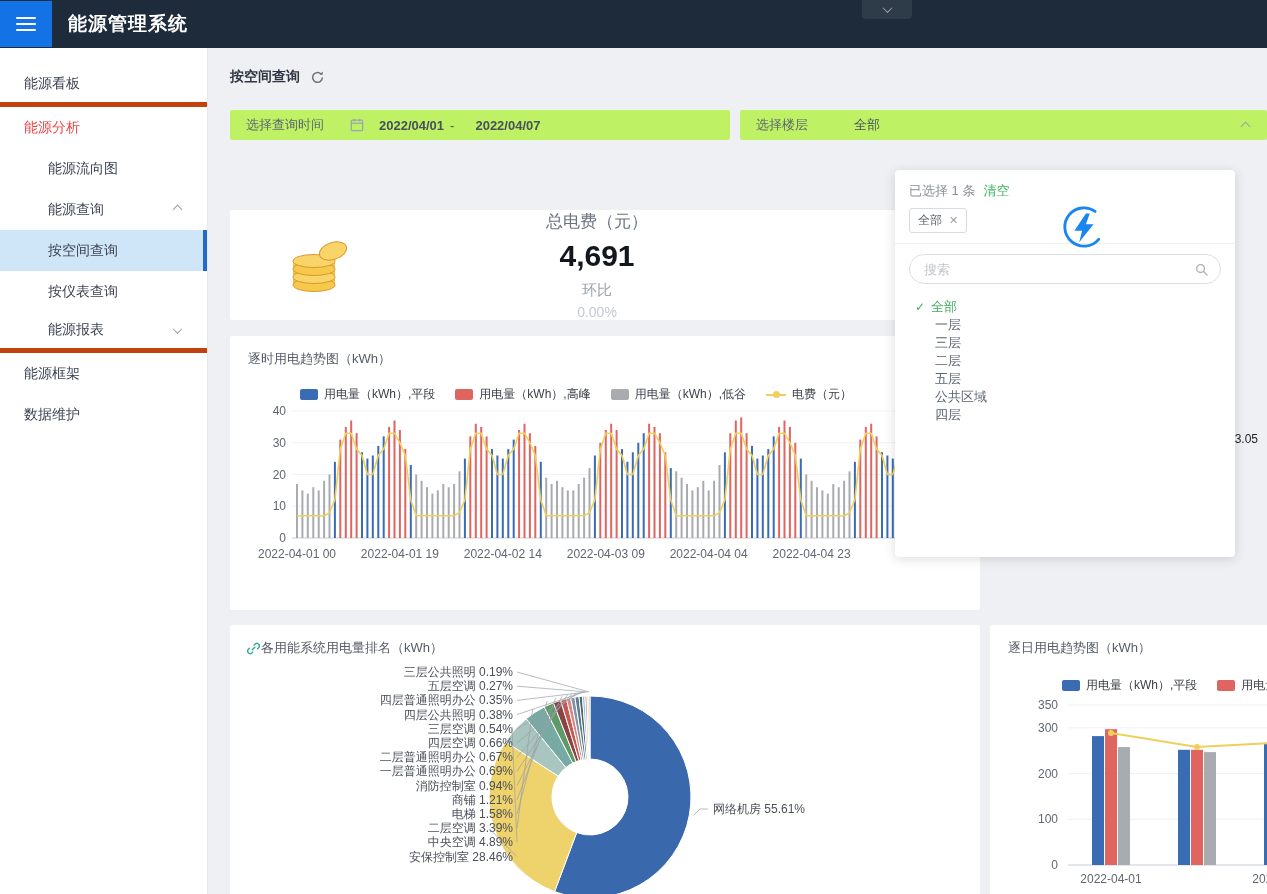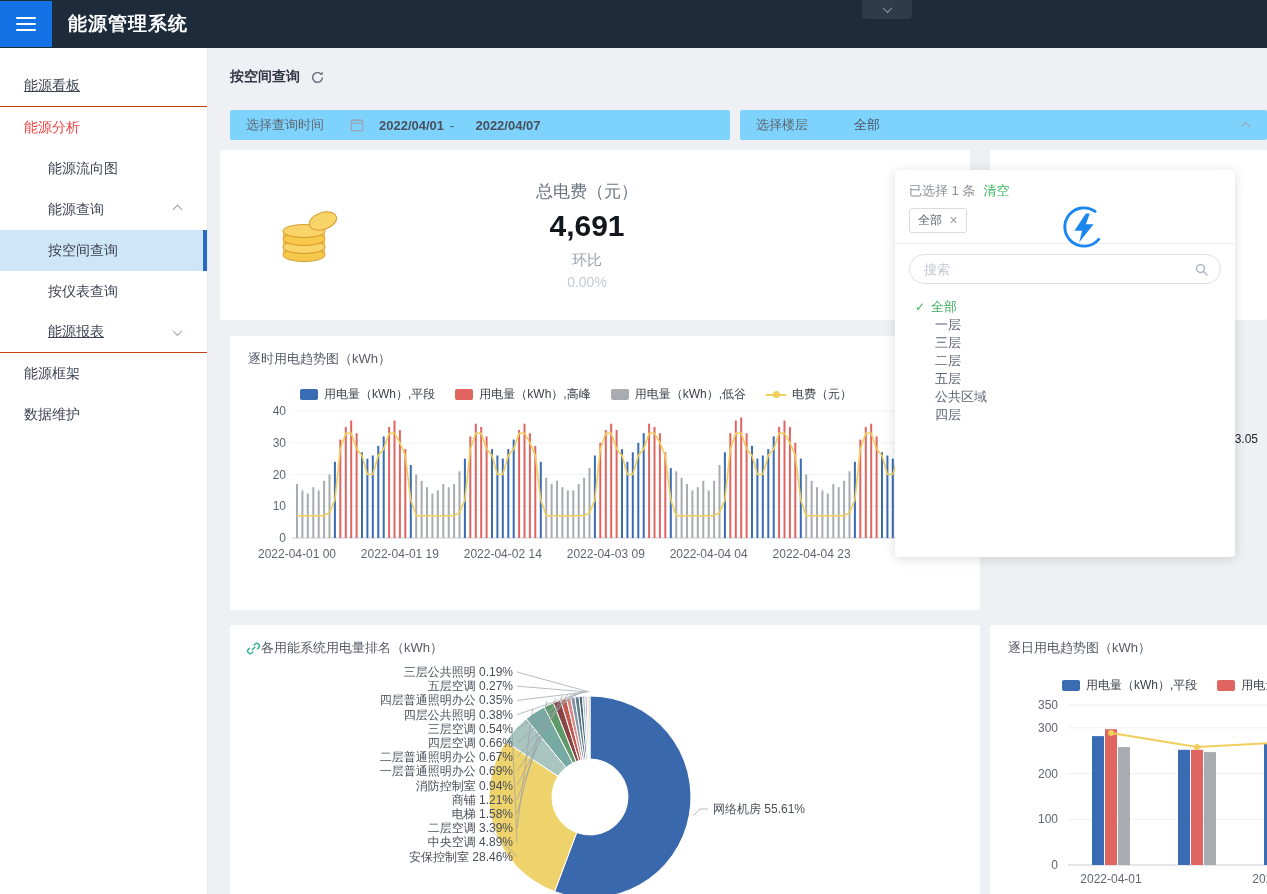--- a/index.html
+++ b/index.html
@@ -17,38 +17,38 @@
 
 .sidebar{position:absolute;top:46px;left:0;width:208px;bottom:0;background:#fff;z-index:40;border-right:1px solid #e6e9ec;}
 #sidebar-list{padding-top:20px;}
 .side-item{height:41px;display:flex;align-items:center;font-size:14px;color:#3c4352;cursor:pointer;position:relative;padding-right:26px;}
 .side-item .lbl{flex:1;}
 .side-item.lvl1{padding-left:24px;}
 .side-item.lvl2{padding-left:48px;}
 .side-item.blue{color:#ef4444;}
 .side-item.active{background:#cfe5f8;}
 .side-item.active::after{content:"";position:absolute;right:0;top:0;bottom:0;width:4px;background:#2468c8;}
-.side-item.divider{border-bottom:1px solid #c2410c;text-decoration:underline;}
+.side-item.divider{border-bottom:5px solid #c2410c;}
 
 .main{position:absolute;left:208px;top:46px;right:0;bottom:0;background:#eef0f4;overflow:hidden;}
 .page-head{position:absolute;left:22px;top:22px;display:flex;align-items:center;gap:10px;z-index:2;}
 .page-title{font-size:14px;font-weight:bold;color:#2f3542;}
 .refresh{cursor:pointer;display:inline-flex;}
 .filter-bar{position:absolute;top:64px;left:22px;right:0;height:30px;display:flex;gap:10px;z-index:2;}
-.filter-box{background:#7dd3fc;height:30px;display:flex;align-items:center;border-radius:2px;}
+.filter-box{background:#bef264;height:30px;display:flex;align-items:center;border-radius:2px;}
 .filter-box.time{width:500px;}
 .filter-box.floor{flex:1;position:relative;cursor:pointer;}
 .f-label{color:#5f6672;font-size:13px;margin-left:16px;}
 .cal-icon{margin-left:26px;display:inline-flex;}
 .f-date{color:#49505e;font-size:13px;margin-left:15px;font-weight:bold;}
 .f-sep{color:#49505e;font-size:13px;margin:0 6px;}
 .f-value{color:#49505e;font-size:13px;margin-left:46px;}
 .chev.fl{position:absolute;right:18px;top:13px;}
 
-.cards{position:absolute;top:104px;left:12px;right:0;height:170px;display:flex;gap:20px;}
+.cards{position:absolute;top:104px;left:22px;right:0;height:170px;display:flex;gap:20px;align-items:flex-end;}
 .card{background:#fff;border-radius:2px;}
 .card.elec{width:750px;display:flex;align-items:center;}
 .card.right{flex:1;}
 .coins{margin-left:58px;display:inline-flex;}
 .stat{margin-left:118px;text-align:center;width:250px;}
 .stat-title{font-size:17px;color:#6a7280;}
 .stat-value{font-size:30px;font-weight:bold;color:#12161d;margin-top:6px;}
 .stat-sub{font-size:15px;color:#9aa3ad;margin-top:8px;}
 .stat-subv{font-size:14px;color:#c3c9d2;margin-top:4px;}
 .lightning{position:absolute;left:853px;top:158px;z-index:60;display:inline-flex;}

